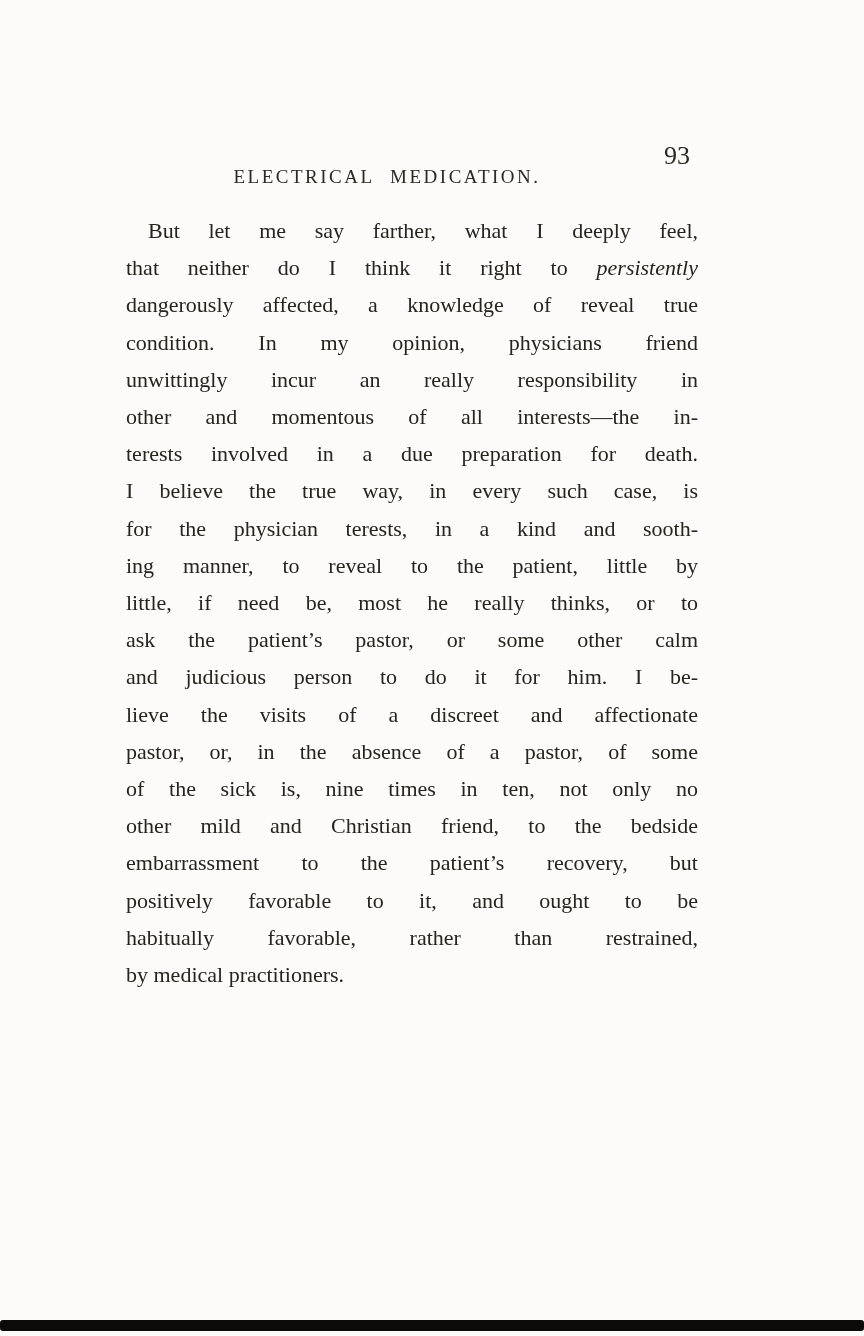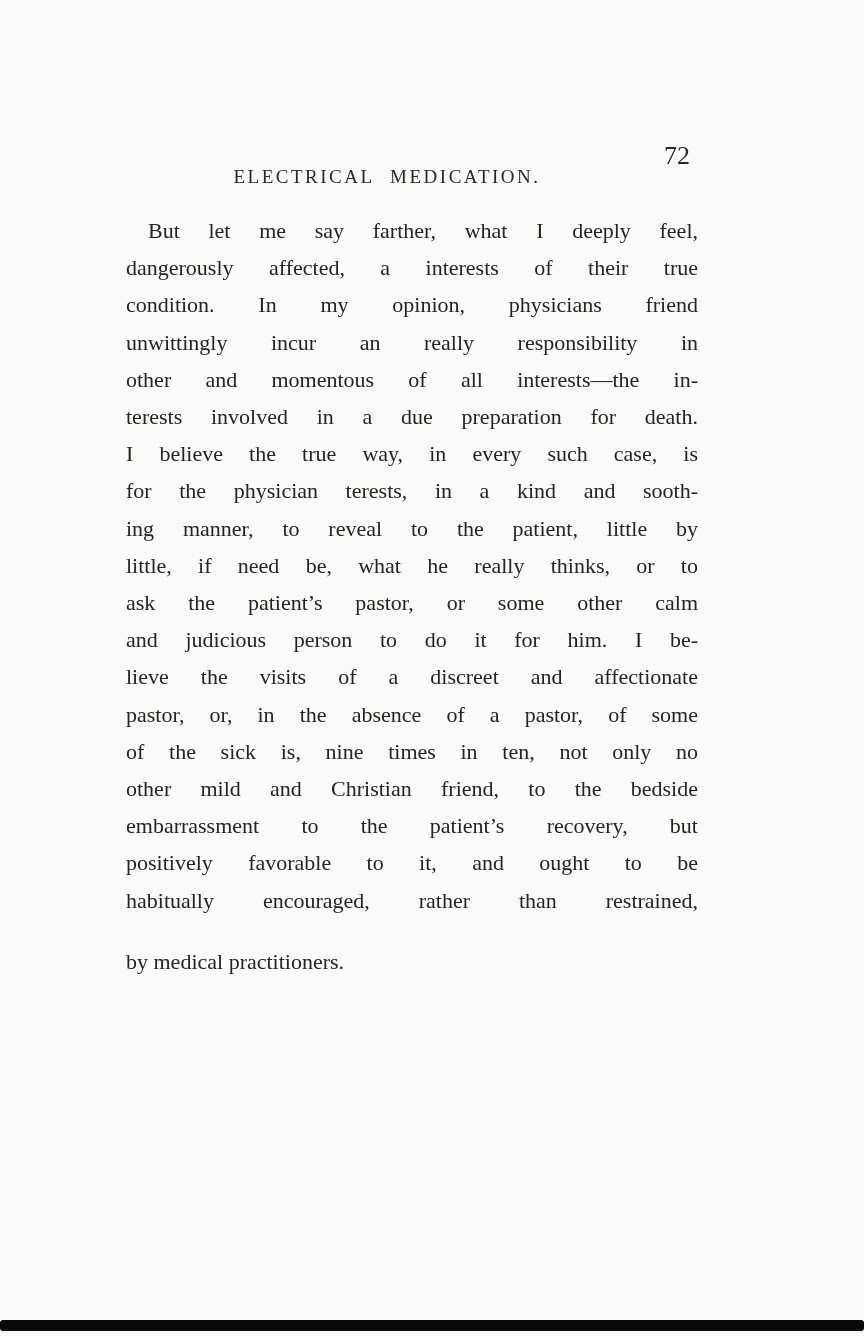--- a/index.html
+++ b/index.html
@@ -50,21 +50,20 @@
     line-height: 37.2px;
   }
   .line {
     text-align: justify;
     text-align-last: justify;
     white-space: normal;
   }
   .line.no-justify {
     text-align: left;
     text-align-last: left;
-    margin-top: 24px;
   }
   .line.indent {
     text-indent: 22px;
   }
   .italic {
     font-style: italic;
   }
   .scan-edge {
     position: absolute;
     left: 0;
@@ -74,40 +73,41 @@
     background: #0c0b0a;
     border-radius: 3px;
   }
 </style>
 </head>
 <body>
 
 <div class="page">
   <div class="header">
     <span class="running-title">ELECTRICAL MEDICATION.</span>
-    <span class="page-number">72</span>
+    <span class="page-number">93</span>
   </div>
 
   <div class="body-text">
       <div class="line indent"><span>But let me say farther, what I deeply feel,</span></div>
-      <div class="line"><span>dangerously affected, a interests of their true</span></div>
+      <div class="line"><span>that neither do I think it right to </span><span class="italic">persistently</span></div>
+      <div class="line"><span>dangerously affected, a knowledge of reveal true</span></div>
       <div class="line"><span>condition. In my opinion, physicians friend</span></div>
       <div class="line"><span>unwittingly incur an really responsibility in</span></div>
       <div class="line"><span>other and momentous of all interests—the in-</span></div>
       <div class="line"><span>terests involved in a due preparation for death.</span></div>
       <div class="line"><span>I believe the true way, in every such case, is</span></div>
       <div class="line"><span>for the physician terests, in a kind and sooth-</span></div>
       <div class="line"><span>ing manner, to reveal to the patient, little by</span></div>
-      <div class="line"><span>little, if need be, what he really thinks, or to</span></div>
+      <div class="line"><span>little, if need be, most he really thinks, or to</span></div>
       <div class="line"><span>ask the patient’s pastor, or some other calm</span></div>
       <div class="line"><span>and judicious person to do it for him. I be-</span></div>
       <div class="line"><span>lieve the visits of a discreet and affectionate</span></div>
       <div class="line"><span>pastor, or, in the absence of a pastor, of some</span></div>
       <div class="line"><span>of the sick is, nine times in ten, not only no</span></div>
       <div class="line"><span>other mild and Christian friend, to the bedside</span></div>
       <div class="line"><span>embarrassment to the patient’s recovery, but</span></div>
       <div class="line"><span>positively favorable to it, and ought to be</span></div>
-      <div class="line"><span>habitually encouraged, rather than restrained,</span></div>
+      <div class="line"><span>habitually favorable, rather than restrained,</span></div>
       <div class="line no-justify"><span>by medical practitioners.</span></div>
     </div>
 
   <div class="scan-edge"></div>
 </div>
 
 </body></html>

